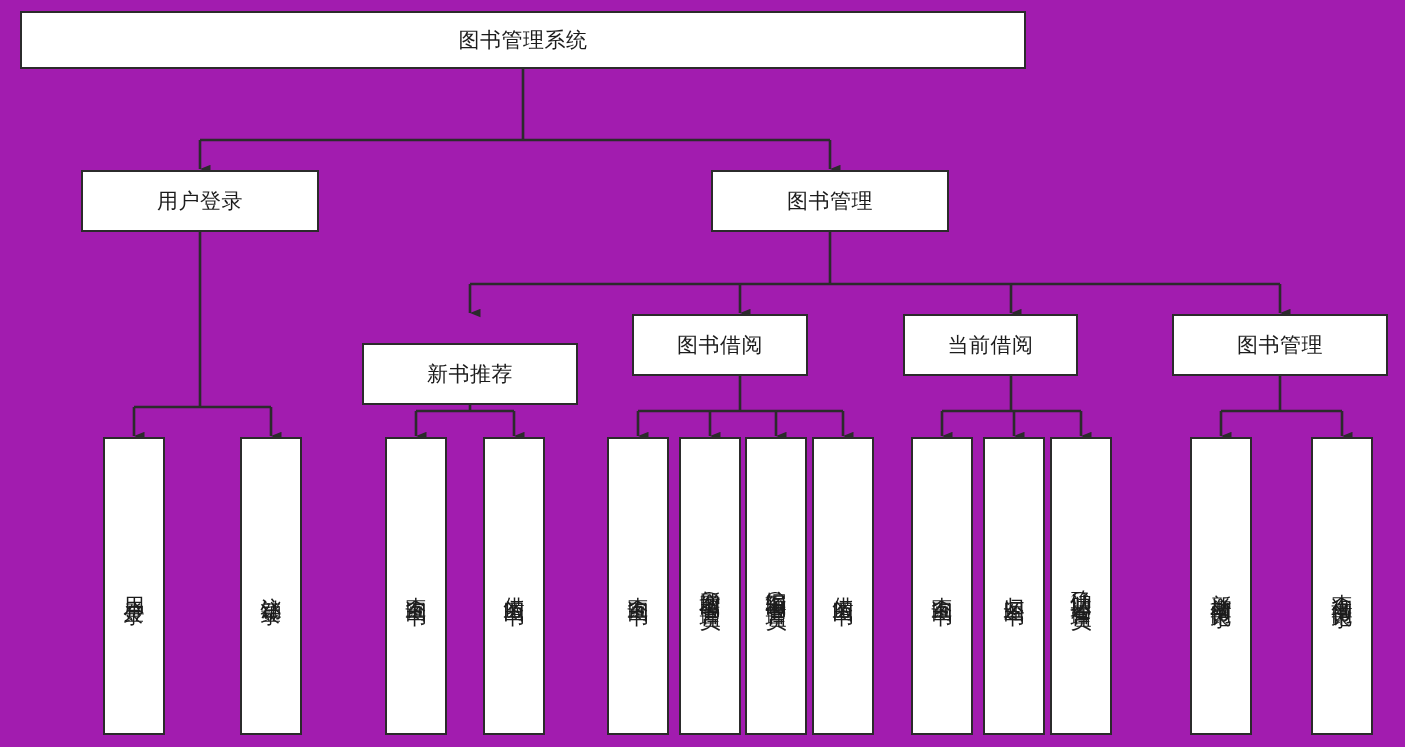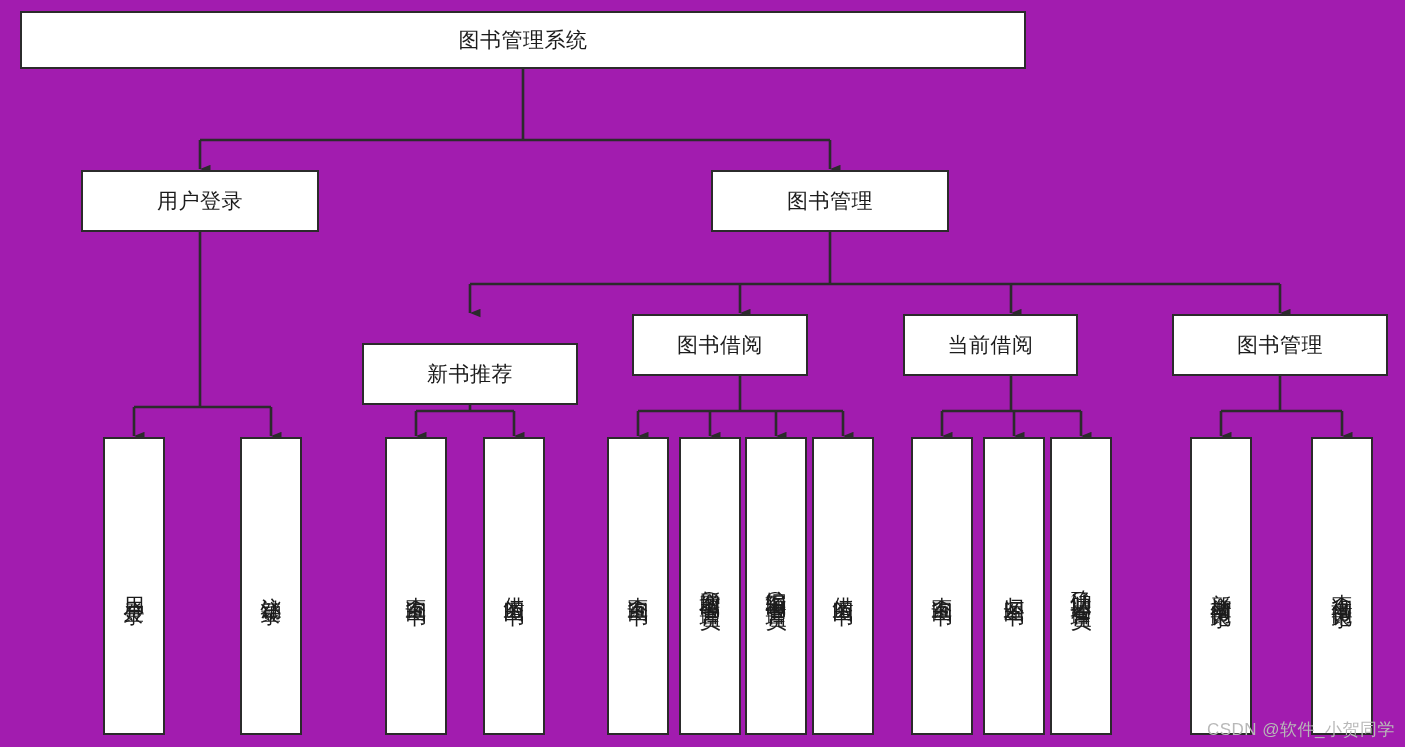--- a/index.html
+++ b/index.html
@@ -173,14 +173,13 @@
         <span class="label">确认归还（管理员）</span>
       </div>
       <div class="node vert" style="left: 1190px; top: 437px; width: 62px; height: 298px;">
         <span class="label">新增借阅记录</span>
       </div>
       <div class="node vert" style="left: 1311px; top: 437px; width: 62px; height: 298px;">
         <span class="label">查询借阅记录</span>
       </div>
     </div>
 
-  <div id="watermark">CSDN @软件_小贺同学</div>
 </div>
 
 </body></html>

